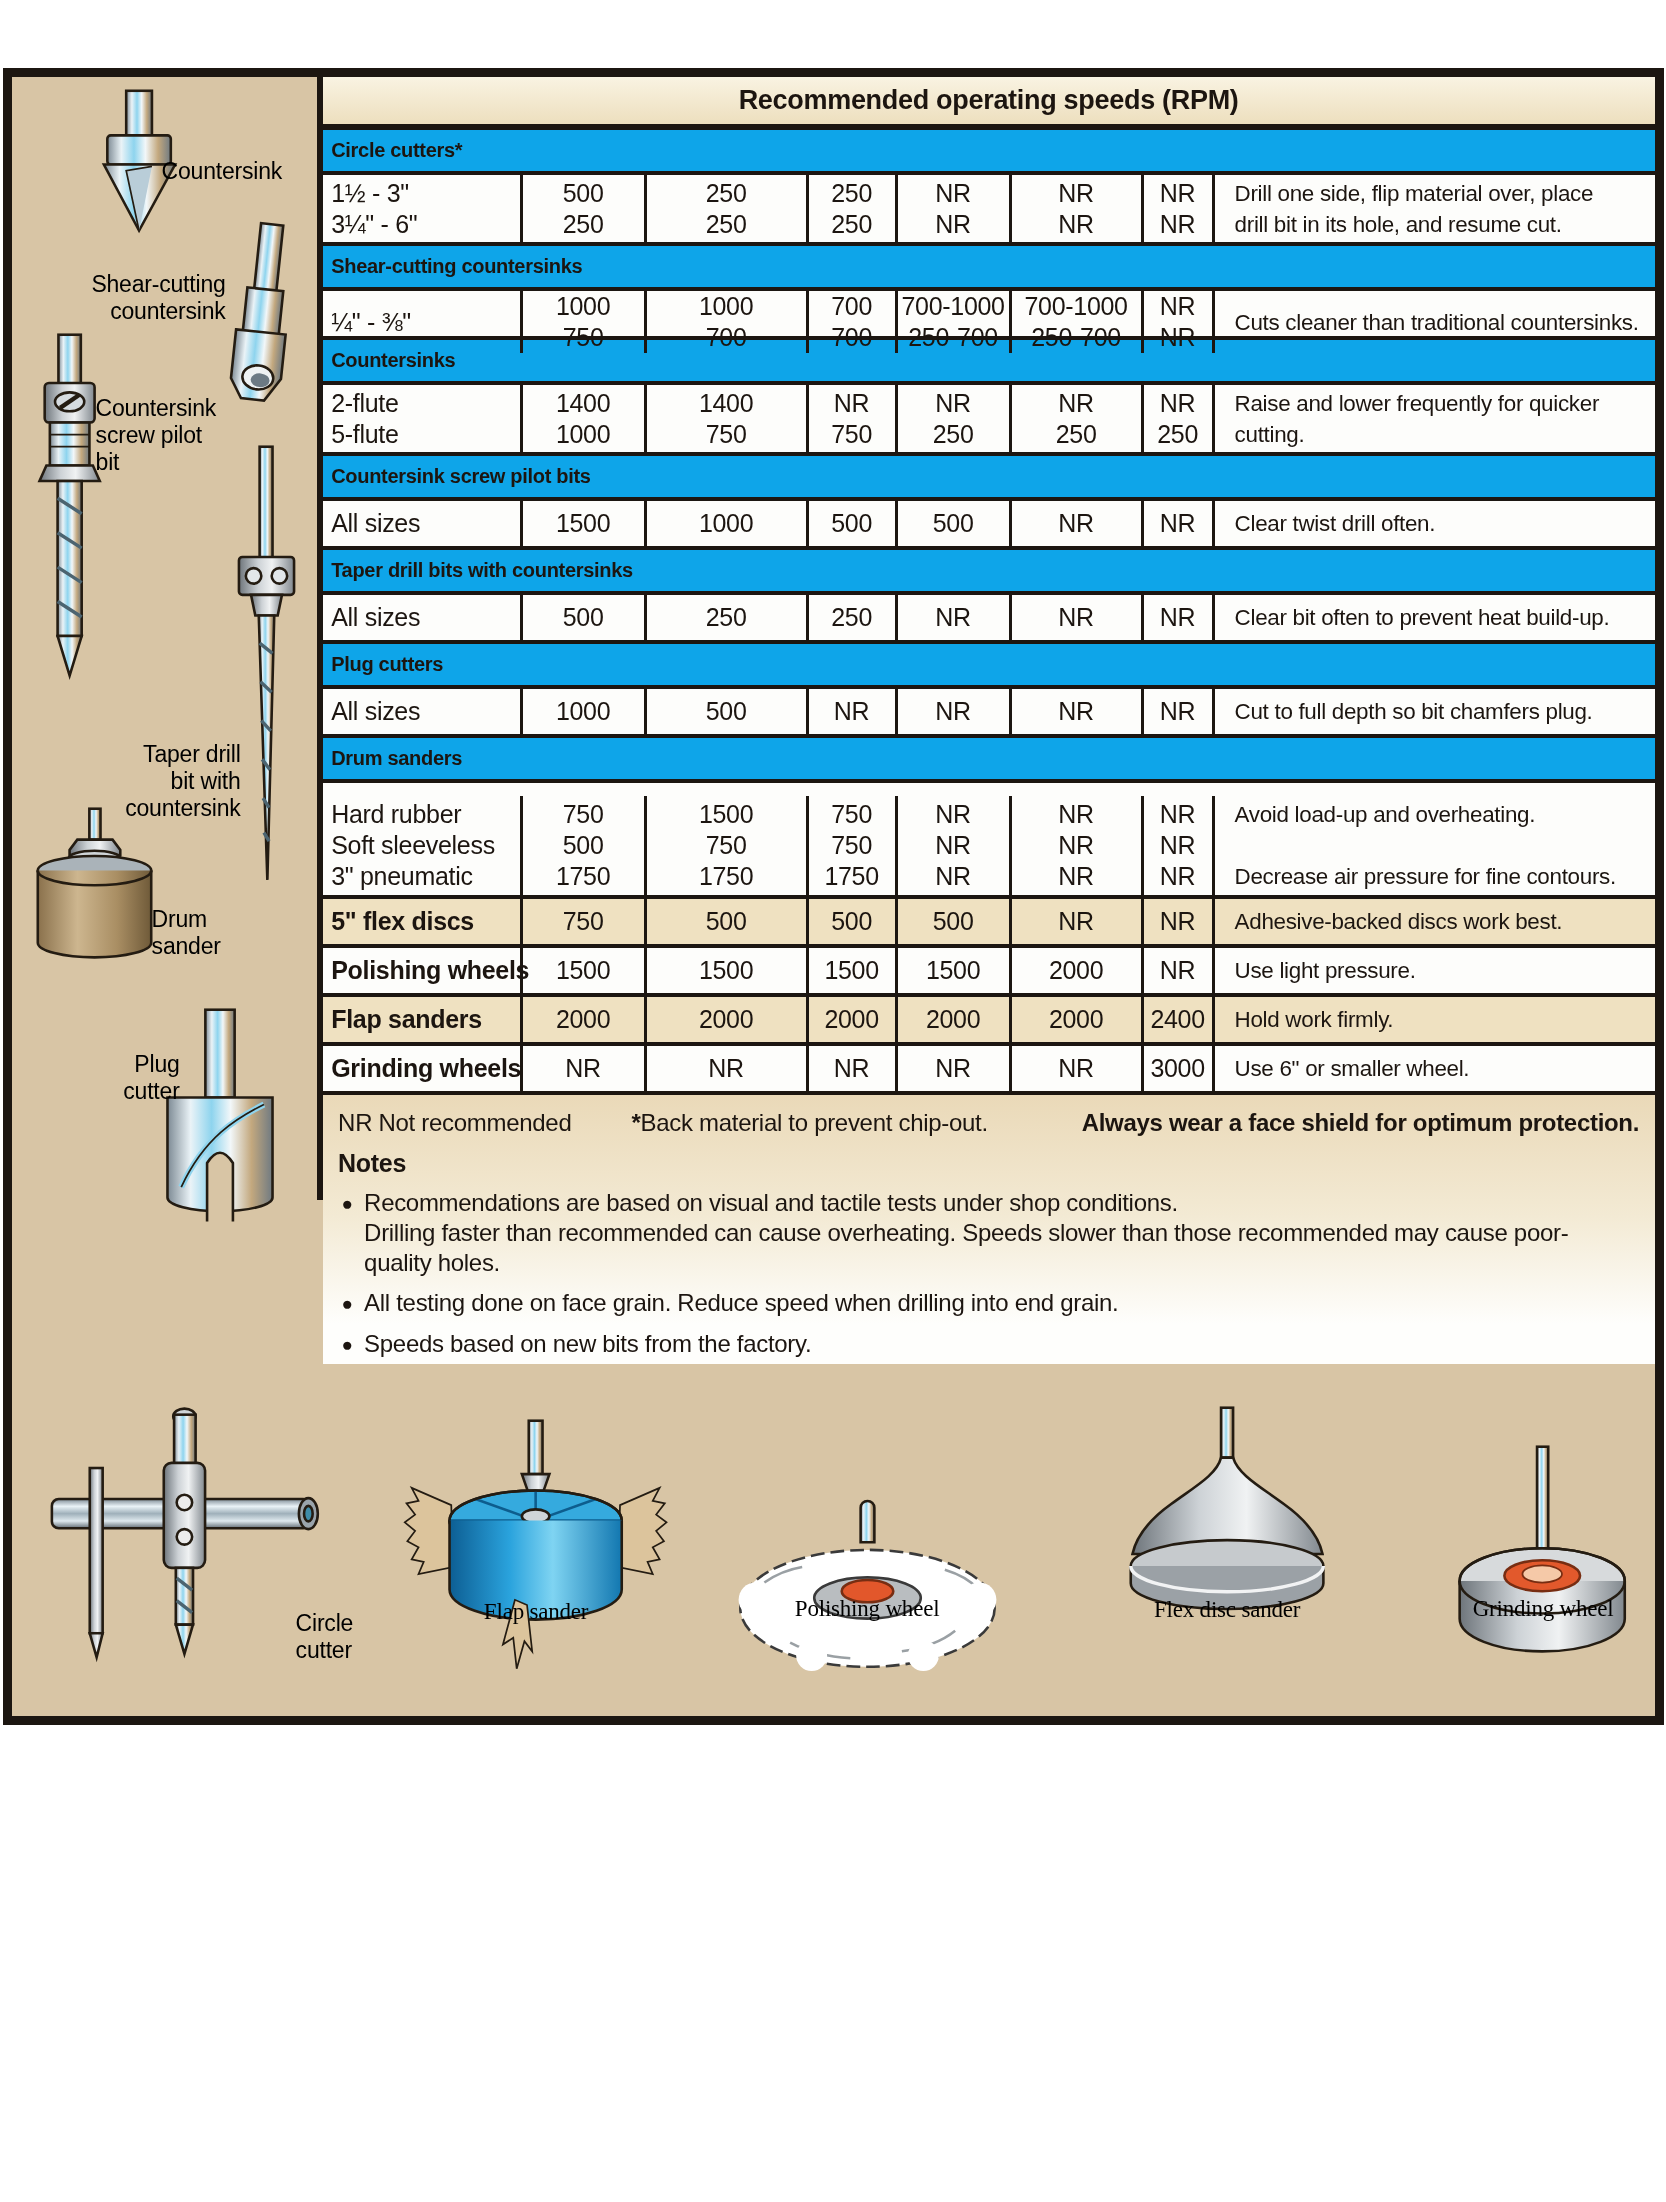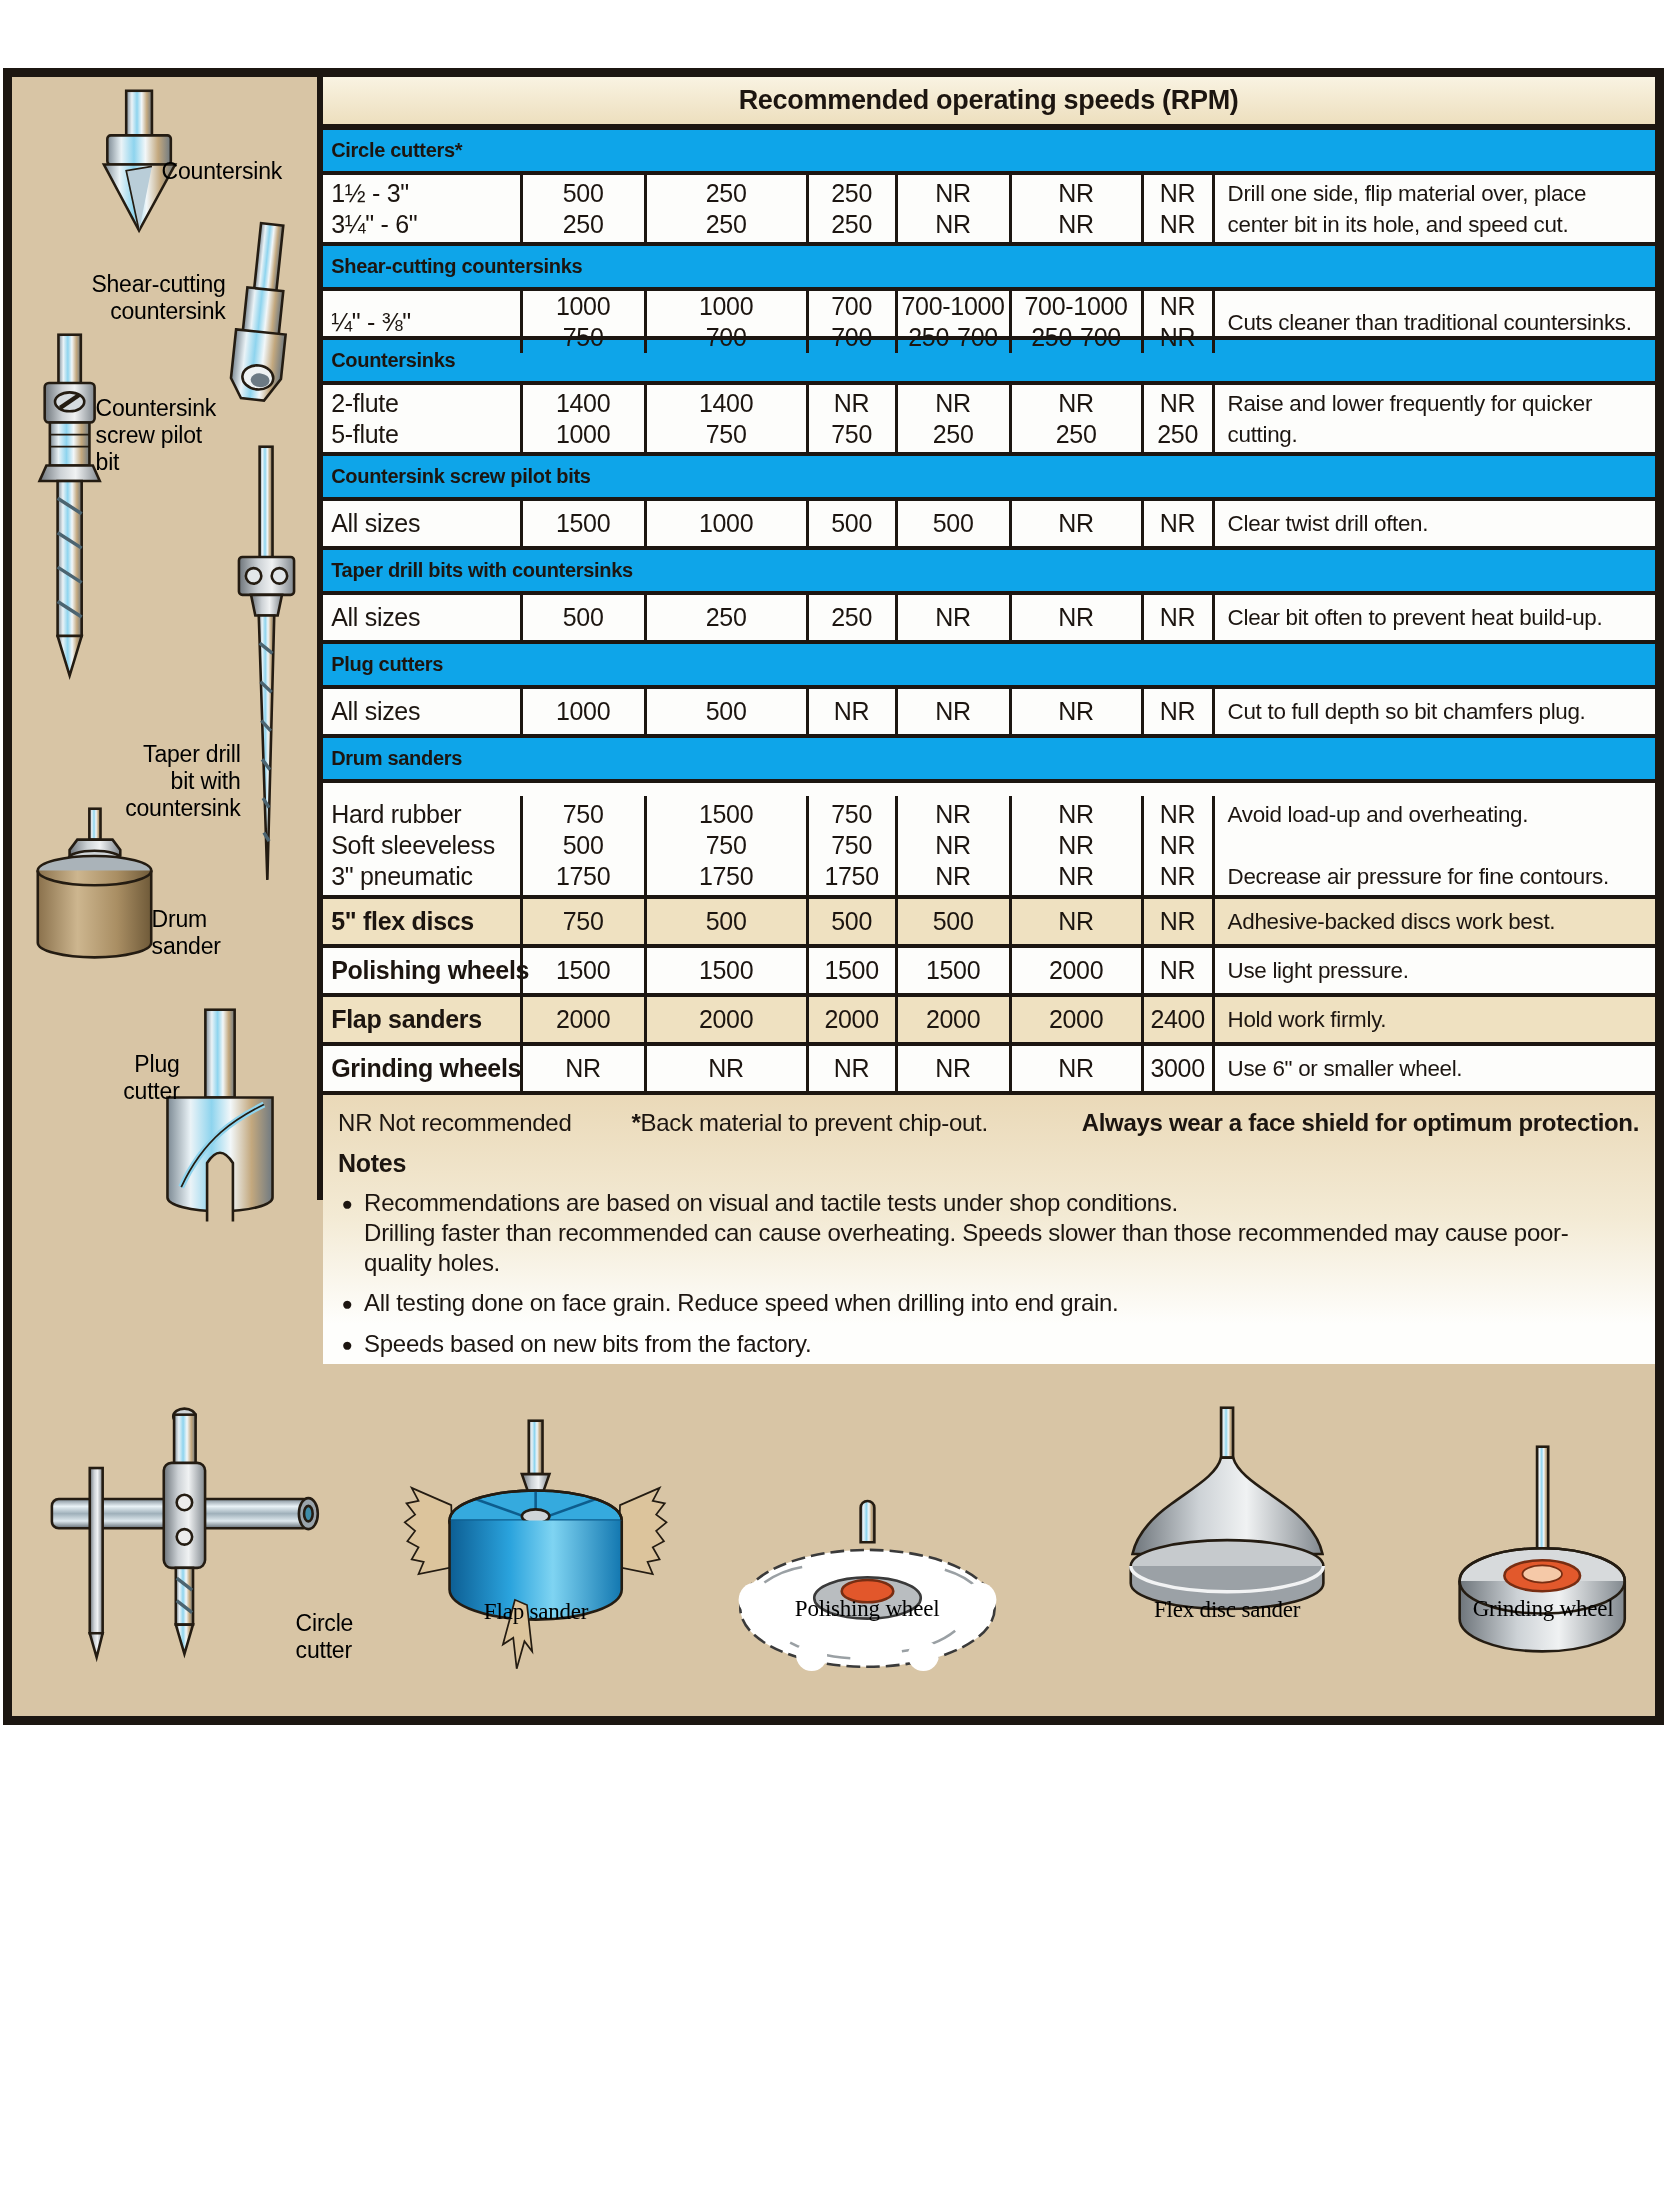--- a/index.html
+++ b/index.html
@@ -39,21 +39,21 @@
   .t-row.lines-3 { height:103px;margin-top:13px; }
   .t-cell {
     border-right:3.4px solid #1c1611;
     display:flex; flex-direction:column; justify-content:center;
     font-size:25px; line-height:31px; overflow:visible;
   }
   .t-cell:last-child { border-right:none; }
   .t-cell.lbl { align-items:flex-start; padding-left:8.6px; }
   .t-cell.lbl.bold { font-weight:bold; }
   .t-cell.num { align-items:center; text-align:center; }
-  .t-cell.note { align-items:flex-start; padding-left:13px; font-size:22.4px; letter-spacing:-0.3px; }
+  .t-cell.note { align-items:flex-start; padding-left:20px; font-size:22.4px; letter-spacing:-0.3px; }
   .t-cell .ln { white-space:nowrap; }
   .t-footer {
     padding:13.8px 15.5px 0 15.5px;
     background:linear-gradient(#ead9b8 0%,#f3ead4 45%,#fefefc 85%);
     height:269px;
   }
   .legend-line { display:flex; align-items:baseline; font-size:24px; }
   .legend-nr { margin-right:60px; }
   .legend-star { font-weight:bold; }
   .legend-warning { margin-left:auto; font-weight:bold; }
@@ -249,21 +249,21 @@
           <div class="t-cell num">
             <div class="ln">NR</div>
             <div class="ln">NR</div>
           </div>
           <div class="t-cell num">
             <div class="ln">NR</div>
             <div class="ln">NR</div>
           </div>
           <div class="t-cell note">
             <div class="ln">Drill one side, flip material over, place</div>
-            <div class="ln">center bit in its hole, and speed cut.</div>
+            <div class="ln">drill bit in its hole, and resume cut.</div>
           </div>
         </div>
         <div class="t-section">Shear-cutting countersinks</div>
         <div class="t-row lines-1">
           <div class="t-cell lbl">
             <div class="ln">¼" - ⅜"</div>
           </div>
           <div class="t-cell num">
             <div class="ln">1000</div>
             <div class="ln">750</div>

